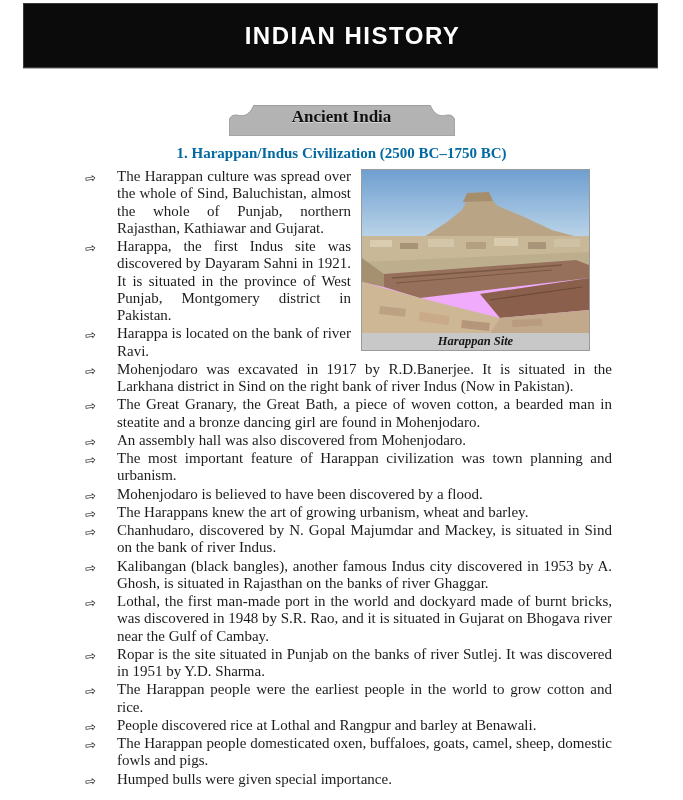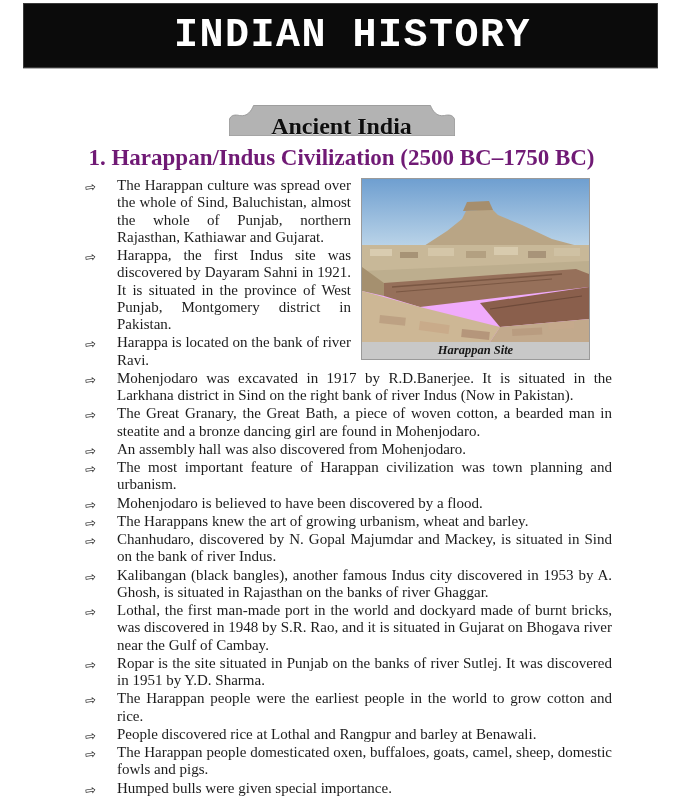--- a/index.html
+++ b/index.html
@@ -16,47 +16,47 @@
   .banner {
     margin: 3px 25px 0 23px;
     height: 63px;
     background: #0b0b0b;
     border: 1px solid #3a3a3a;
     box-shadow: 0 1px 0 #b5b5b5;
     display: flex; align-items: center; justify-content: center;
   }
   .banner-title {
     color: #ffffff;
-    font-family: Liberation Mono, monospace;
+    font-family: Liberation Sans, sans-serif;
     font-weight: 700;
-    font-size: 40px;
+    font-size: 24px;
     letter-spacing: 1.5px;
     margin-left: 24px;
   }
 
   
   .ribbon-wrap {
     position: relative;
     width: 226px; height: 35px;
     margin: 33px auto 0 auto;
   }
   .ribbon-wrap svg { position: absolute; left: 0; top: 0; }
   .ribbon-label {
-    position: absolute; left: 0; top: 12px; width: 100%;
+    position: absolute; left: 0; top: 6px; width: 100%;
     text-align: center;
-    font-weight: 700; font-size: 24px; color: #0e0e0e;
+    font-weight: 700; font-size: 17px; color: #0e0e0e;
     text-shadow: 0 1px 0 #d8d8d8;
   }
 
   .heading {
     margin-top: 9px;
     text-align: center;
     font-weight: 700;
-    font-size: 23px;
-    color: #701a75;
+    font-size: 15px;
+    color: #0369a1;
   }
 
   
   .content {
     margin: 6px 71px 0 85px;
   }
 
   
   .figure {
     float: right;

